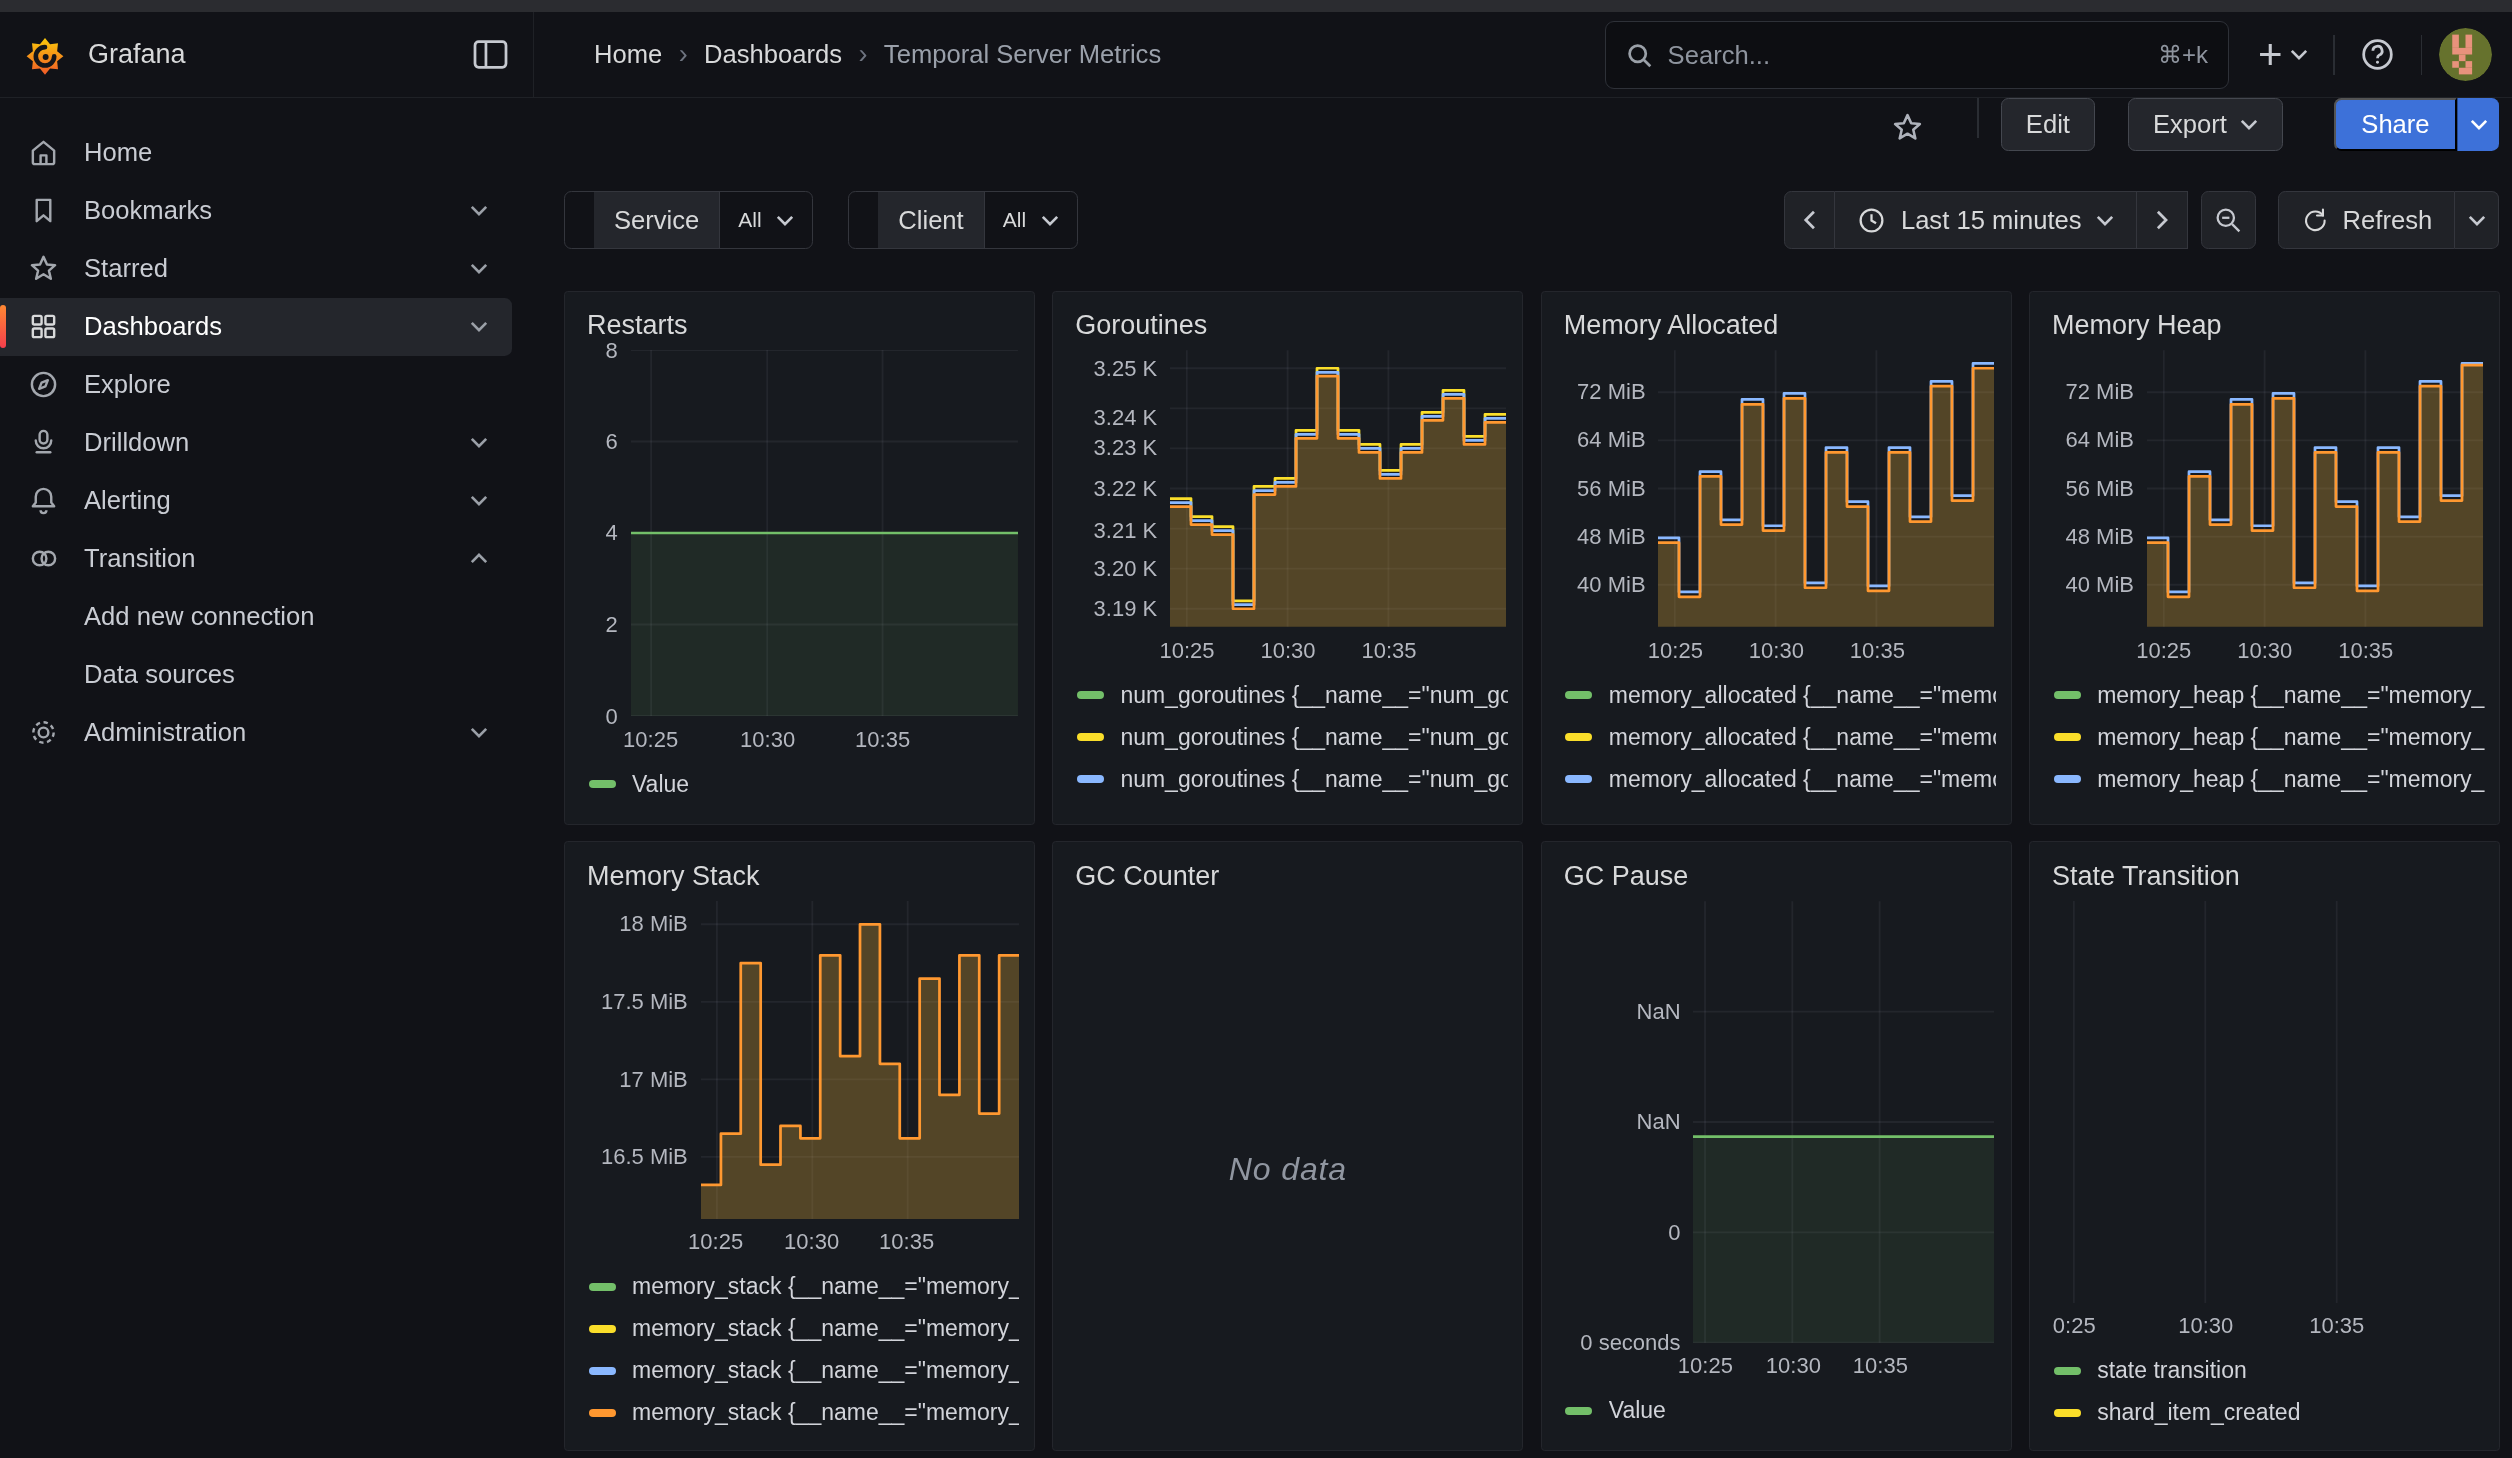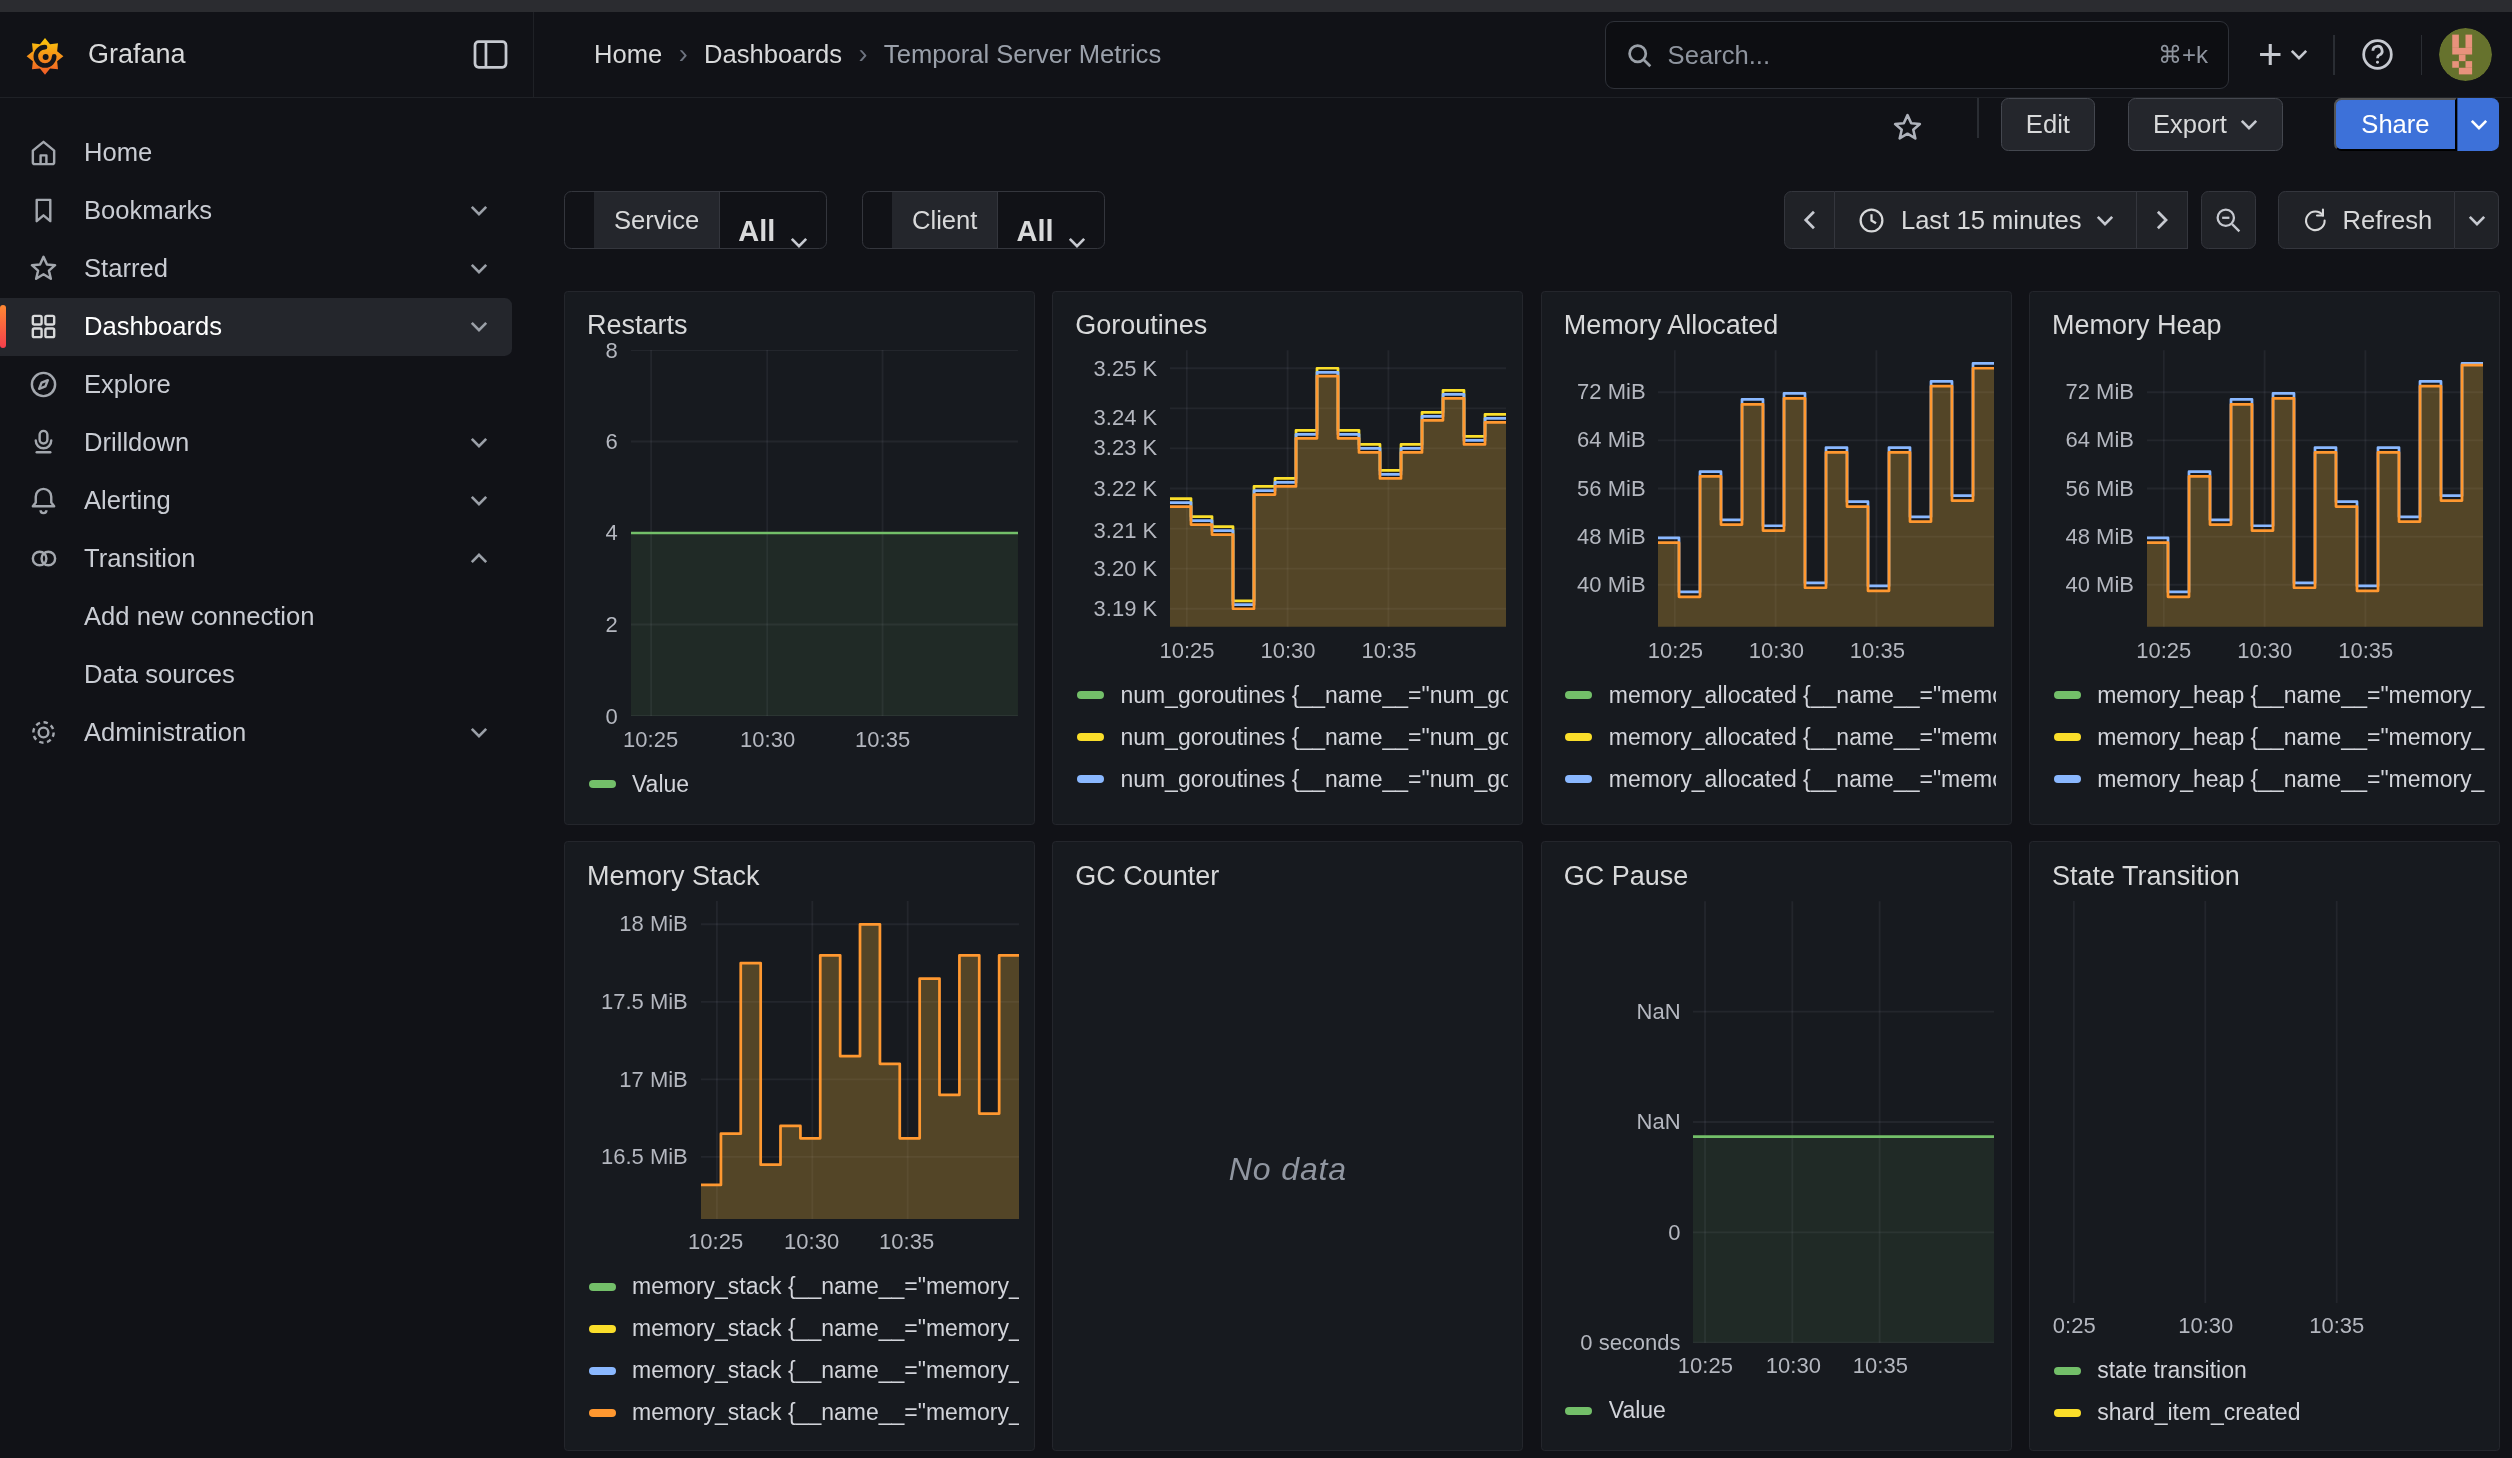--- a/index.html
+++ b/index.html
@@ -58,21 +58,21 @@
   .nav-ico { width:33px; display:flex; justify-content:center; color:#a3a7ae; }
   .nav-label { margin-left:24px; font-size:25.6px; }
   .nav-chev { margin-left:auto; margin-right:24px; color:#9ba0a8; display:flex; }
   .nav-sub { padding-left:84px; }
 
   
   .filterbar { position:absolute; left:564px; top:191px; height:58px; display:flex; gap:35px; }
   .filter { display:flex; height:58px; border:1.8px solid #34363d; border-radius:7.3px; overflow:hidden; cursor:pointer;padding-left:29px; }
   .filter-label { background:#24262c; display:flex; align-items:center; padding:0 20px;
     font-size:25.6px; color:#d8d9da; border-right:1.8px solid #34363d; }
-  .filter-value { display:flex; align-items:flex-end; gap:14.6px; padding:0 18px; font-size:29px; font-weight:700; }
+  .filter-value { display:flex; align-items:center; gap:14.6px; padding:0 18px; font-size:21px; font-weight:400; }
   .timebar { position:absolute; right:12.8px; top:191px; height:58px; display:flex; align-items:center; }
   .tbtn { height:58px; background:#202227; border:1.8px solid #34363d; display:flex; align-items:center;
     justify-content:center; color:#c6c9d0; cursor:pointer; font-size:25.6px; }
   .tgroup { display:flex; }
   .tgroup .tbtn + .tbtn { border-left:none; }
   .navprev { width:51px; border-radius:7.3px 0 0 7.3px; }
   .timerange { padding:0 22px; gap:14.6px; color:#d8d9da; }
   .navnext { width:51px; }
   .zoomout { width:55px; border-radius:0 7.3px 7.3px 0; }
   .refresh-group { margin-left:22px; display:flex; }

